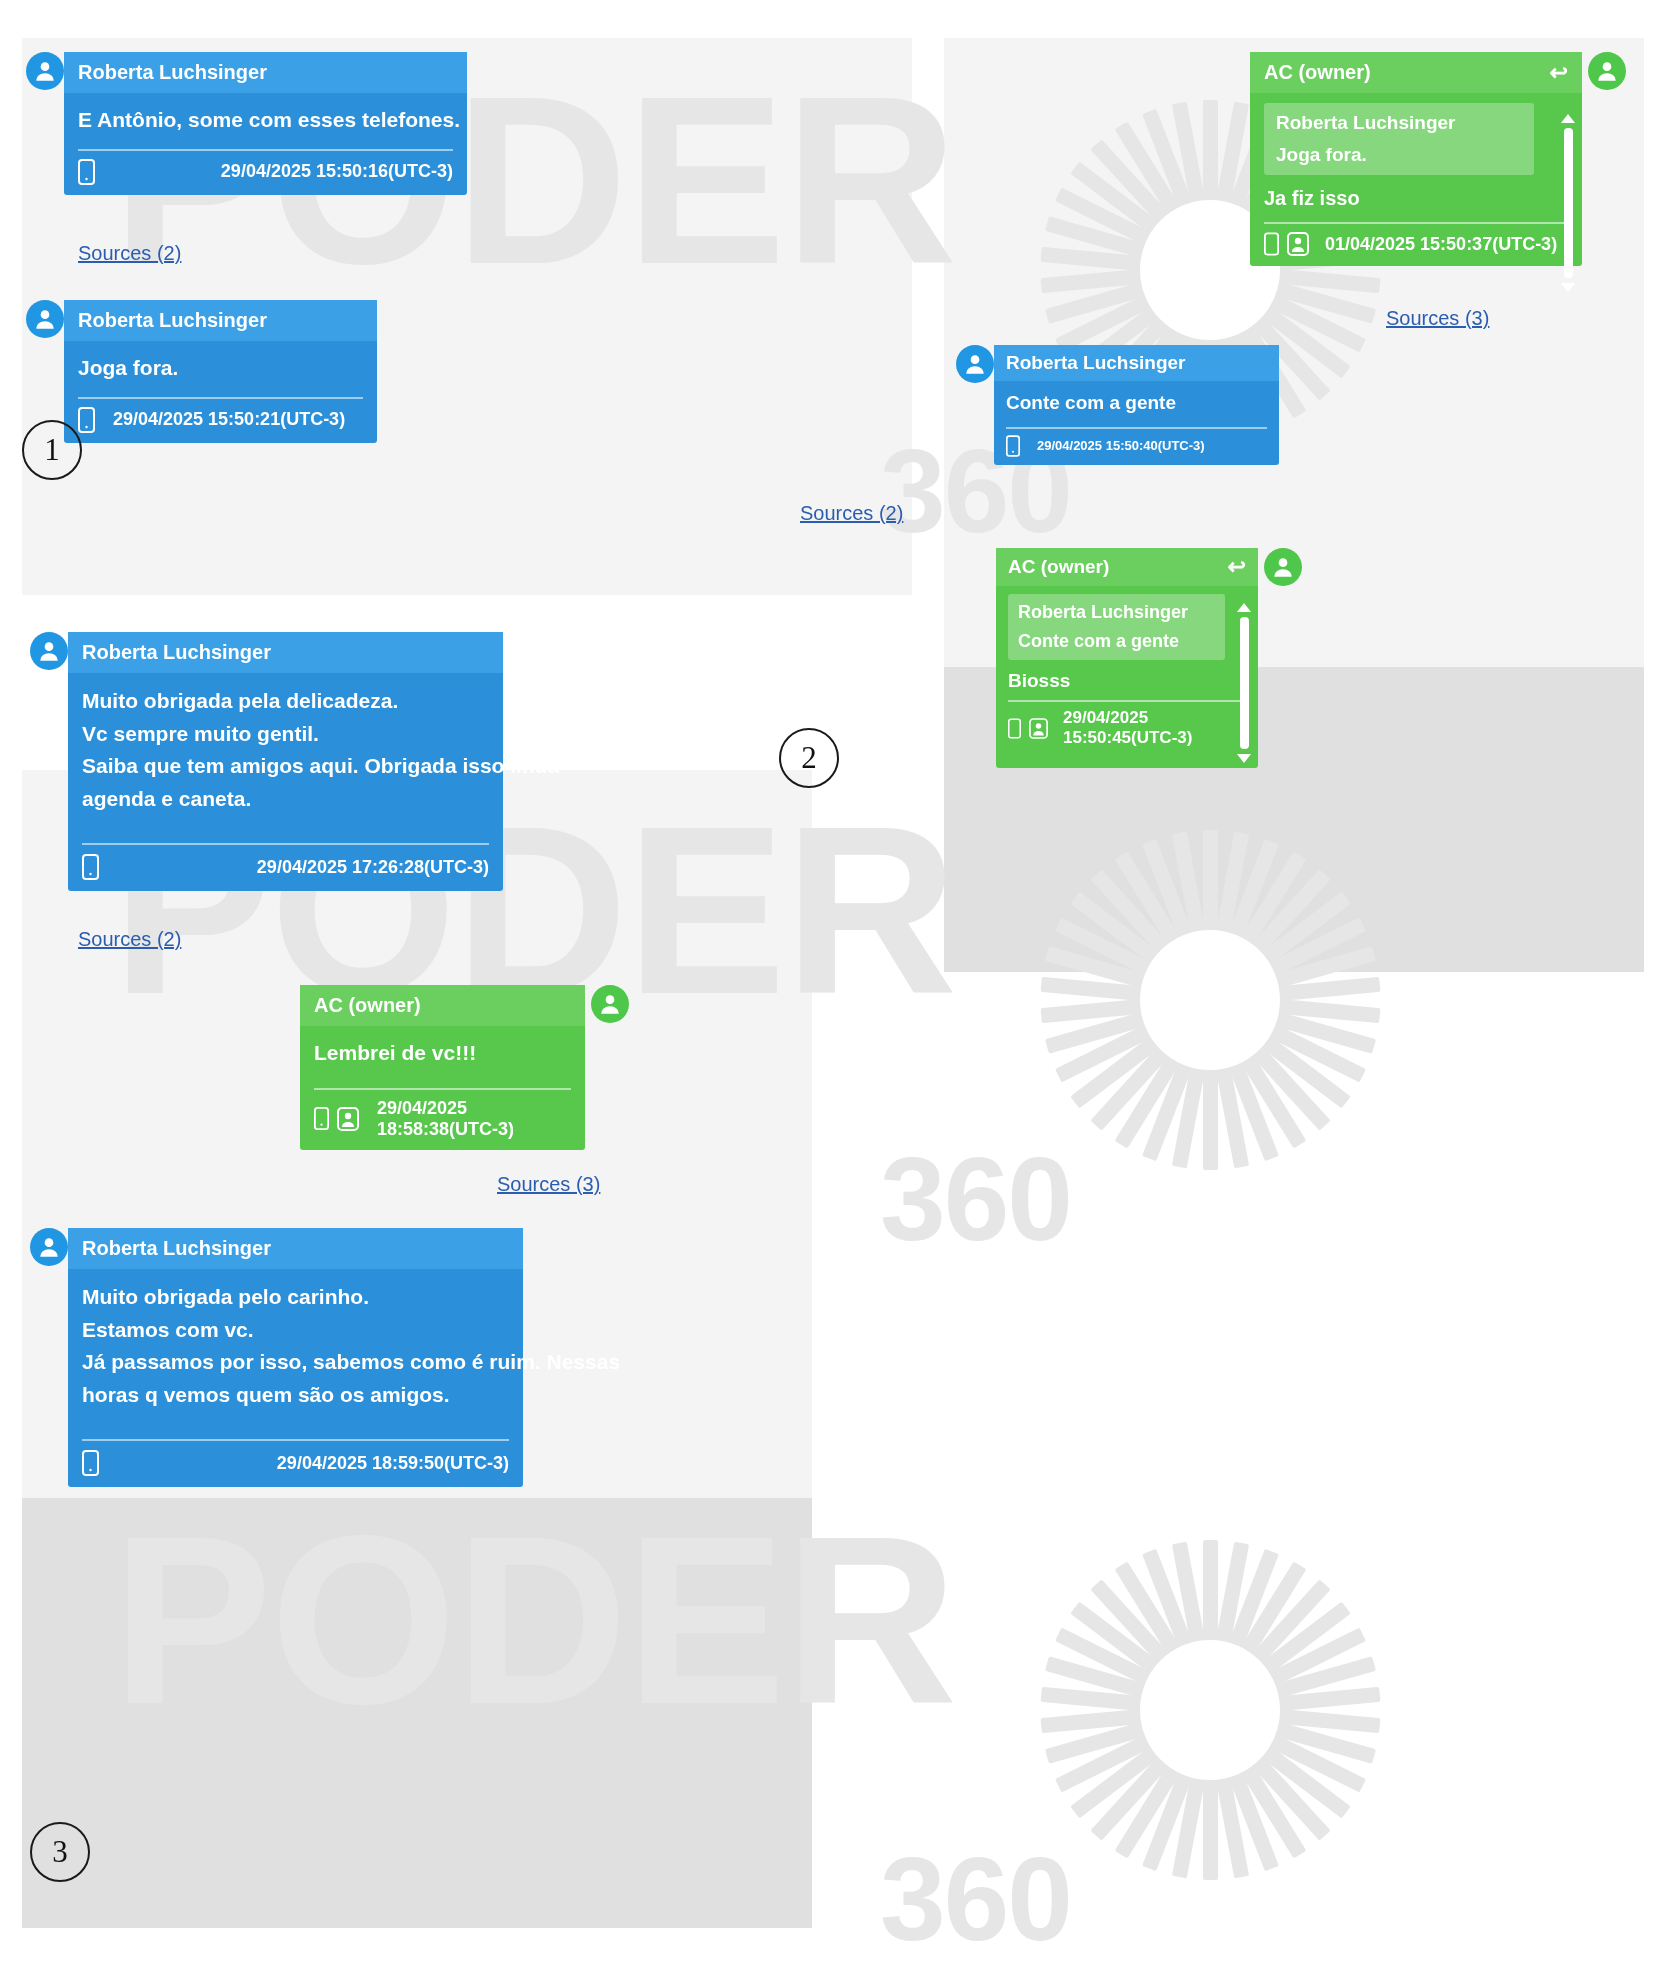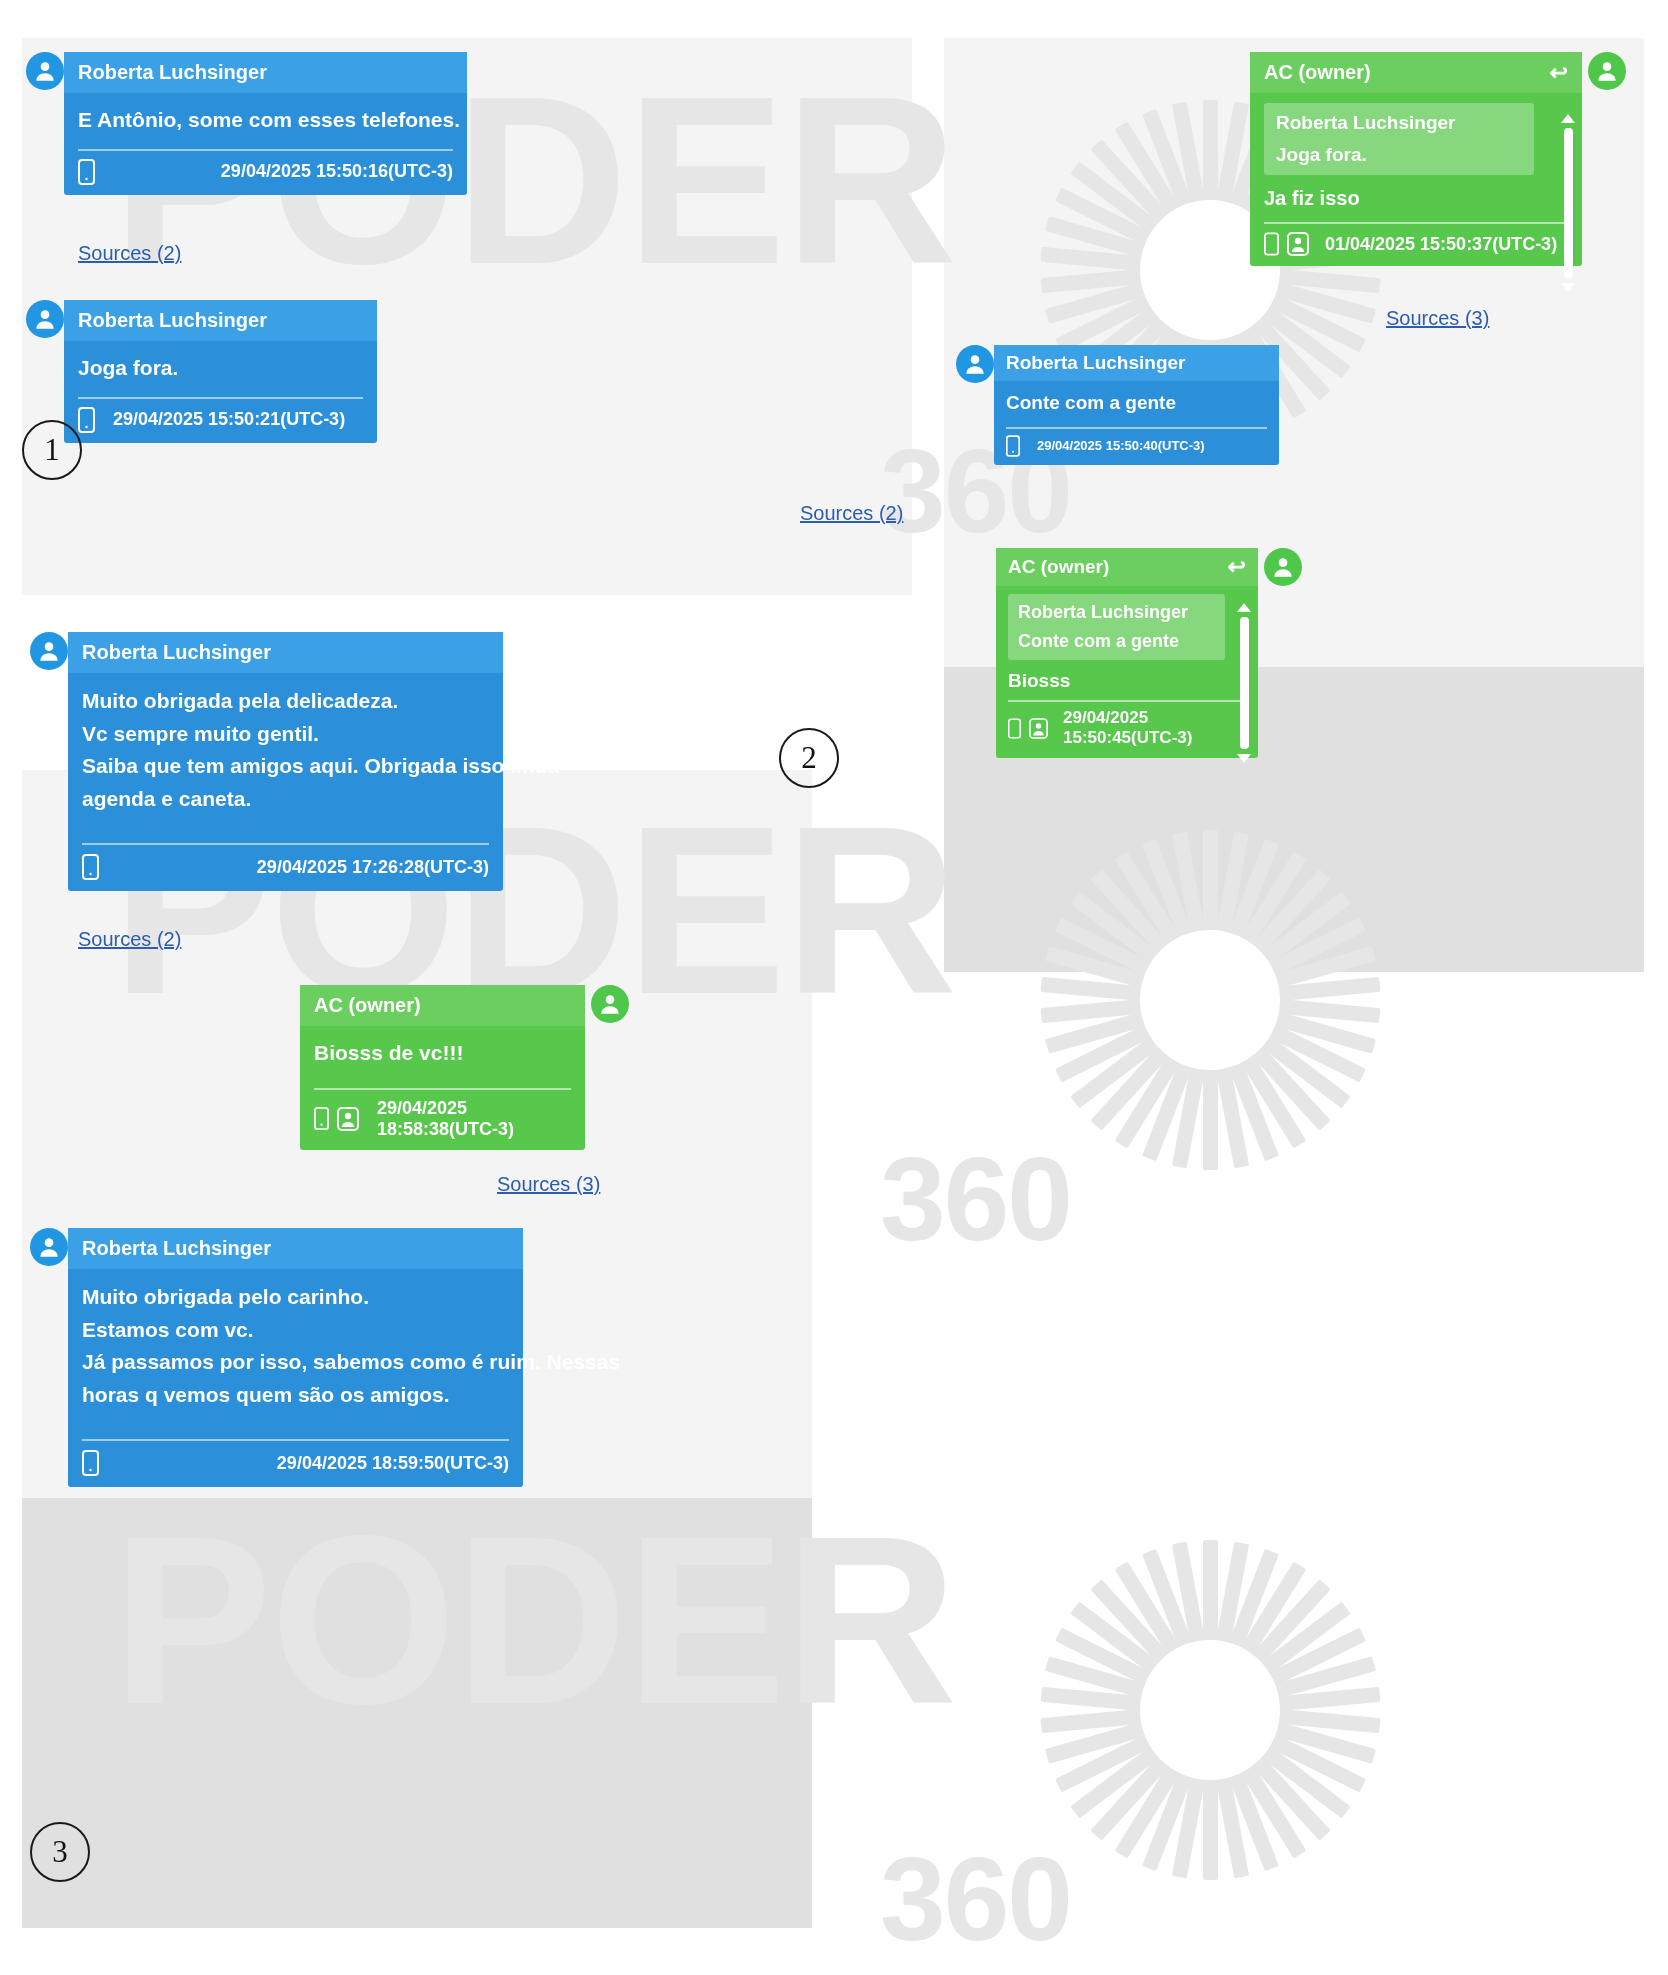--- a/index.html
+++ b/index.html
@@ -348,21 +348,21 @@
     </div>
     <div class="qafter" style="font-size:19px;padding:8px 12px 2px 12px;">
       <div class="ln">Biosss</div>
     </div>
     <div class="sbar" style="top:55px;height:160px;">
       <div class="tri up"></div>
       <div class="track"></div>
       <div class="tri dn"></div>
     </div>
     <div class="bsep" style="margin:6px 12px 0 12px;"></div>
-    <div class="bfoot" style="padding:6px 12px 10px 12px;">
+    <div class="bfoot" style="padding:6px 12px 20px 12px;">
       <span class="ic">
           <svg width="13" height="21" viewBox="0 0 17 26">
             <rect x="1" y="1" width="15" height="24" rx="3" fill="none" stroke="#fff" stroke-width="2"></rect>
           </svg>
         </span>
       <span class="ic">
           <svg width="19" height="21" viewBox="0 0 22 24">
             <rect x="1" y="1" width="20" height="22" rx="4" fill="none" stroke="#fff" stroke-width="2"></rect>
             <circle cx="11" cy="9" r="3.2" fill="#fff"></circle>
             <path d="M5 20c0-3.2 2.7-5 6-5s6 1.8 6 5z" fill="#fff"></path>
@@ -410,21 +410,21 @@
   </div>
 </div>
 <a class="src" style="left:78px;top:928px;">Sources (2)</a>
 
 <div class="row" style="left:300px;top:985px;">
   <div class="bubble green" style="width:285px;">
     <div class="bhead">
       <span>AC (owner)</span>
     </div>
     <div class="bbody">
-      <div class="ln">Biosss de vc!!!</div>
+      <div class="ln">Lembrei de vc!!!</div>
     </div>
     <div class="bsep" style="margin-top:14px;"></div>
     <div class="bfoot">
       <span class="ic">
           <svg width="15" height="25" viewBox="0 0 17 26">
             <rect x="1" y="1" width="15" height="24" rx="3" fill="none" stroke="#fff" stroke-width="2"></rect>
             <circle cx="8.5" cy="20" r="1.2" fill="#fff"></circle>
           </svg>
         </span>
       <span class="ic">

